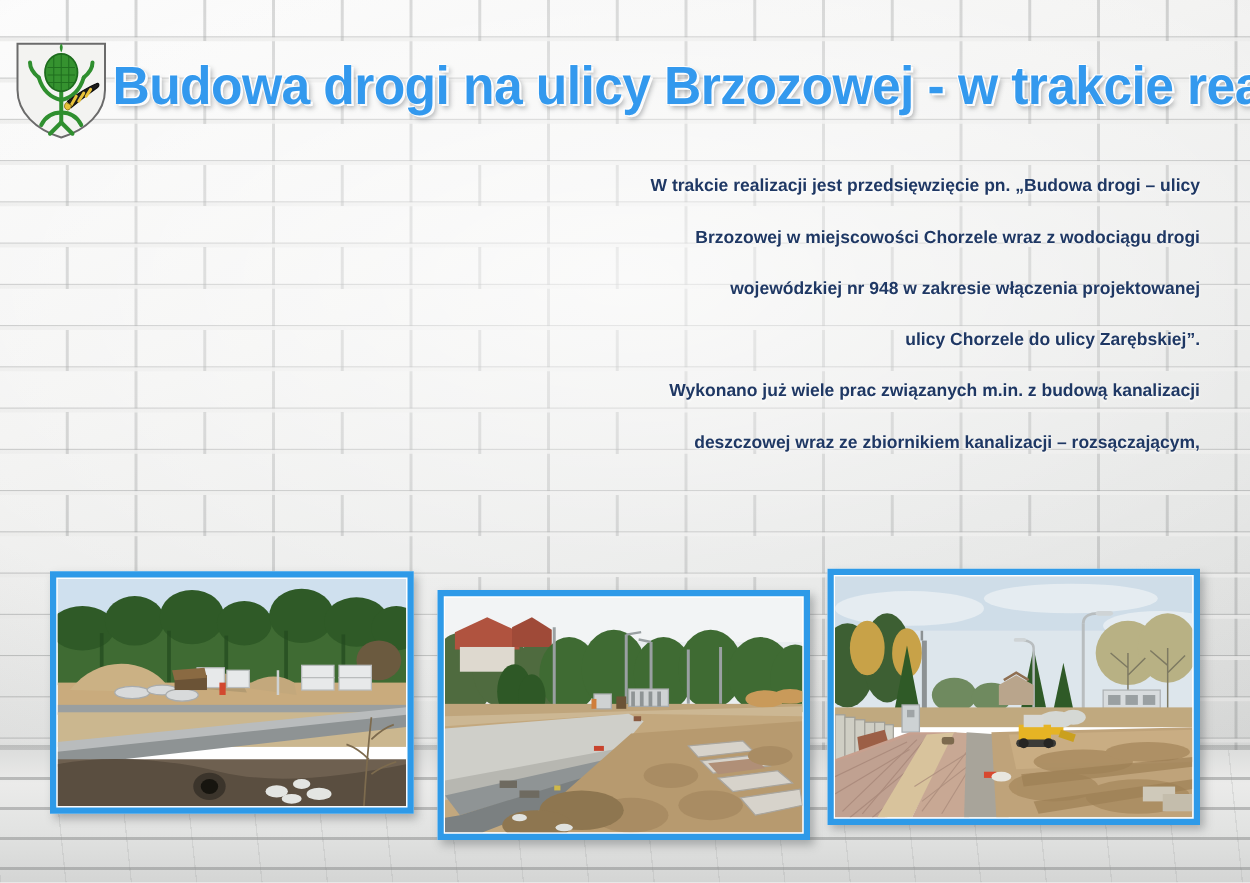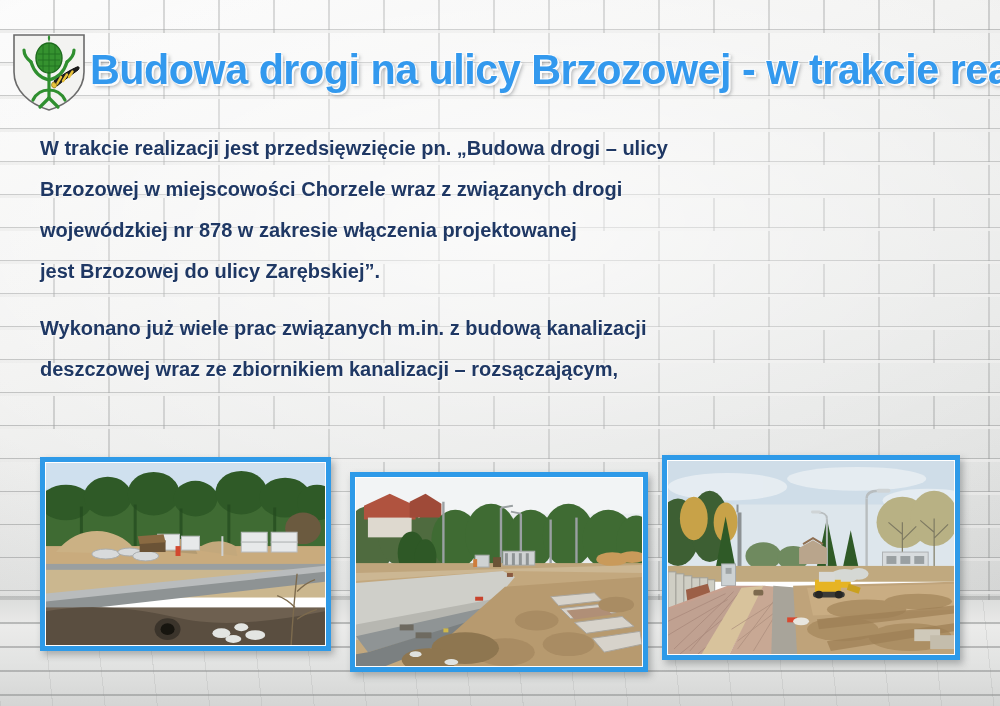--- a/index.html
+++ b/index.html
@@ -104,30 +104,30 @@
     paint-order:stroke fill;
     text-shadow:
       2px 2px 0 rgba(255,255,255,.95),
       -1px -1px 0 rgba(255,255,255,.9),
       3px 3px 4px rgba(90,95,100,.45);
   }
 
   
   .body-text{
     position:absolute;left:40px;top:128px;width:920px;
-    text-align:left;
+    text-align:right;
     color:#1f3864;
     font-family:"Liberation Sans",sans-serif;
     font-weight:700;
-    font-size:20px;
+    font-size:14px;
     line-height:41px;
     text-shadow:0 1px 2px rgba(255,255,255,.95);
   }
   .para{margin:0;}
-  .para + .para{margin-top:16px;}
+  .para + .para{margin-top:0;}
   .line{display:block;white-space:nowrap;}
 
   
   .photo{
     position:absolute;
     border:5px solid #2e9ae8;
     background:#ffffff;
     padding:1px;
     box-sizing:border-box;
     box-shadow:3px 4px 7px rgba(70,75,80,.38);
@@ -185,23 +185,23 @@
     </svg>
   </div>
 
   <div class="title">
     <span class="title-text">Budowa drogi na ulicy Brzozowej - w trakcie realizacji</span>
   </div>
 
   <div class="body-text">
     <p class="para">
       <span class="line">W trakcie realizacji jest przedsięwzięcie pn. „Budowa drogi – ulicy</span>
-      <span class="line">Brzozowej w miejscowości Chorzele wraz z związanych drogi</span>
-      <span class="line">wojewódzkiej nr 878 w zakresie włączenia projektowanej</span>
-      <span class="line">jest Brzozowej do ulicy Zarębskiej”.</span>
+      <span class="line">Brzozowej w miejscowości Chorzele wraz z wodociągu drogi</span>
+      <span class="line">wojewódzkiej nr 948 w zakresie włączenia projektowanej</span>
+      <span class="line">ulicy Chorzele do ulicy Zarębskiej”.</span>
     </p>
     <p class="para">
       <span class="line">Wykonano już wiele prac związanych m.in. z budową kanalizacji</span>
       <span class="line">deszczowej wraz ze zbiornikiem kanalizacji – rozsączającym,</span>
     </p>
   </div>
 
   <div class="photo" id="photo-1">
     <div class="canvas">
       <svg viewBox="0 0 280 184" preserveAspectRatio="none">

